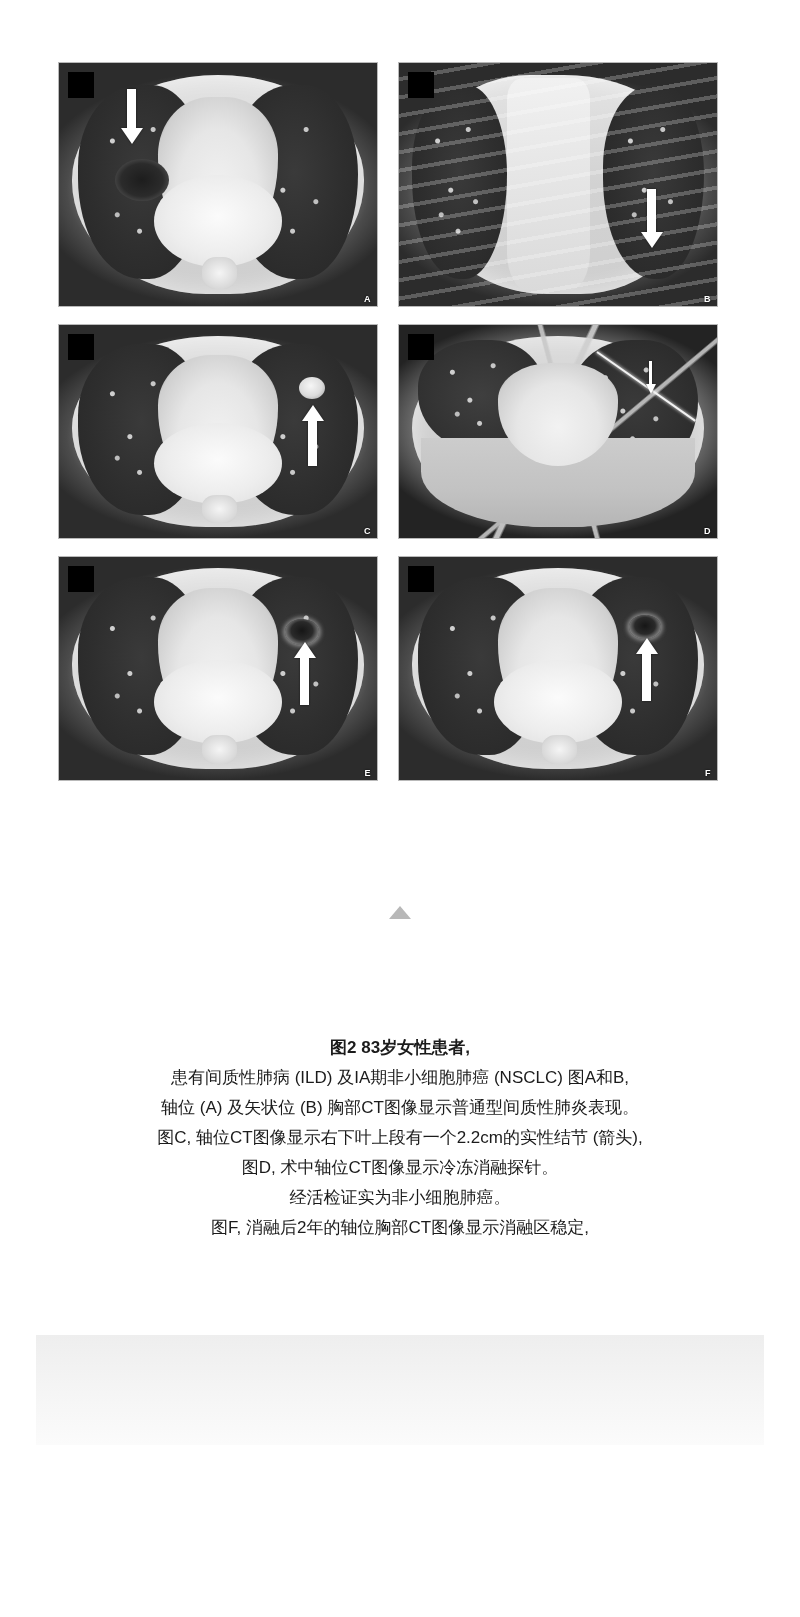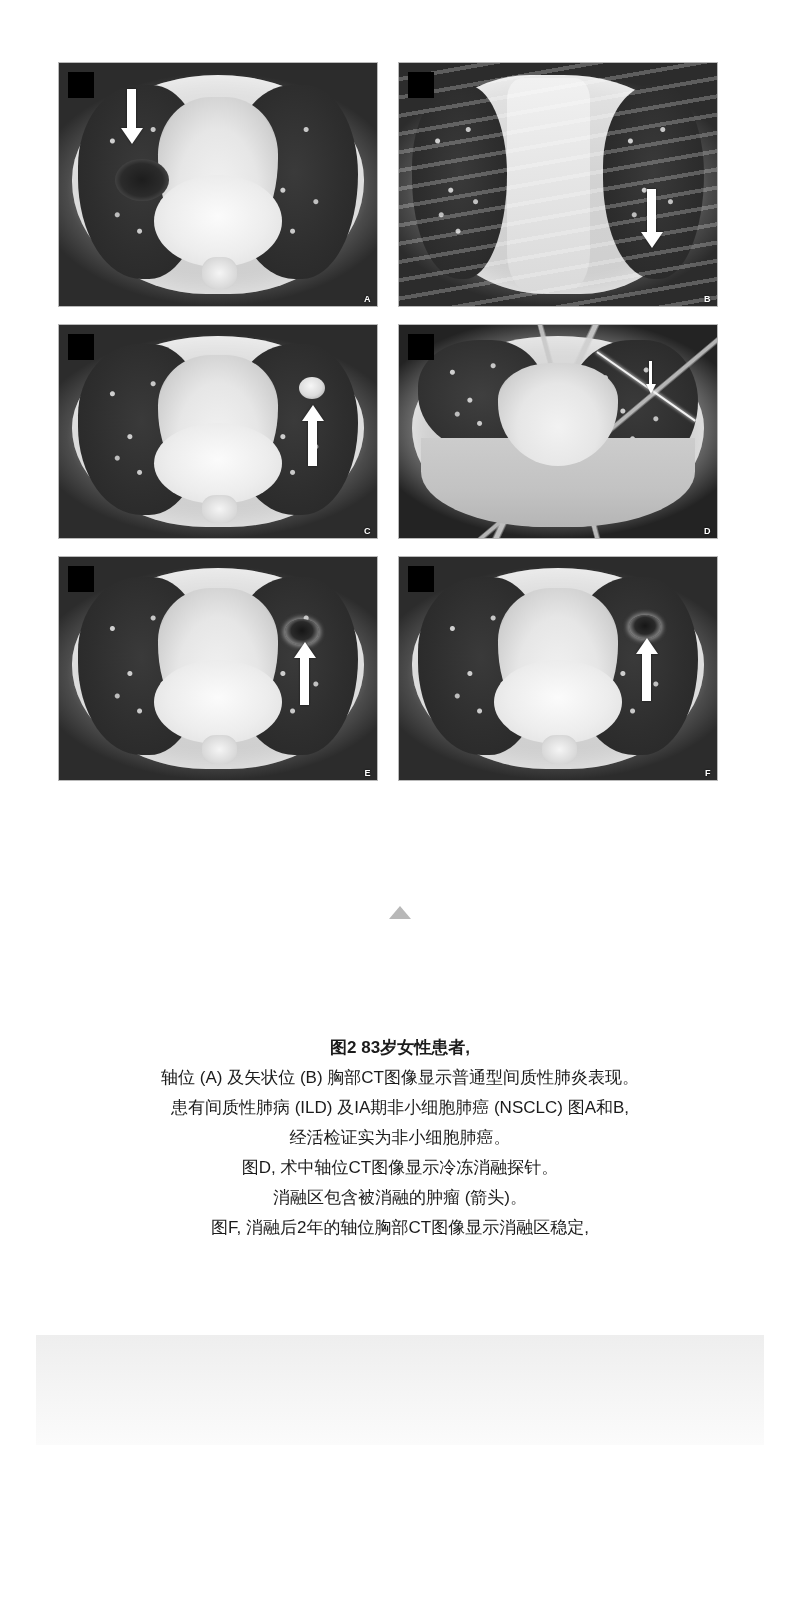--- a/index.html
+++ b/index.html
@@ -379,23 +379,23 @@
     </div>
 
   </div>
 
   <div class="ornament">
     <span class="tri"></span>
   </div>
 
   <div class="caption">
     <div class="line title">图2  83岁女性患者,</div>
+    <div class="line">患有间质性肺病 (ILD) 及IA期非小细胞肺癌 (NSCLC) 图A和B,</div>
     <div class="line">轴位 (A) 及矢状位 (B) 胸部CT图像显示普通型间质性肺炎表现。</div>
-    <div class="line">患有间质性肺病 (ILD) 及IA期非小细胞肺癌 (NSCLC) 图A和B,</div>
+    <div class="line">图C, 轴位CT图像显示右下叶上段有一个2.2cm的实性结节 (箭头),</div>
+    <div class="line">图D, 术中轴位CT图像显示冷冻消融探针。</div>
     <div class="line">经活检证实为非小细胞肺癌。</div>
-    <div class="line">图D, 术中轴位CT图像显示冷冻消融探针。</div>
-    <div class="line">消融区包含被消融的肿瘤 (箭头)。</div>
     <div class="line">图F, 消融后2年的轴位胸部CT图像显示消融区稳定,</div>
   </div>
 
   <div class="bottom-fade"></div>
 
 </div>
 
 </body></html>

